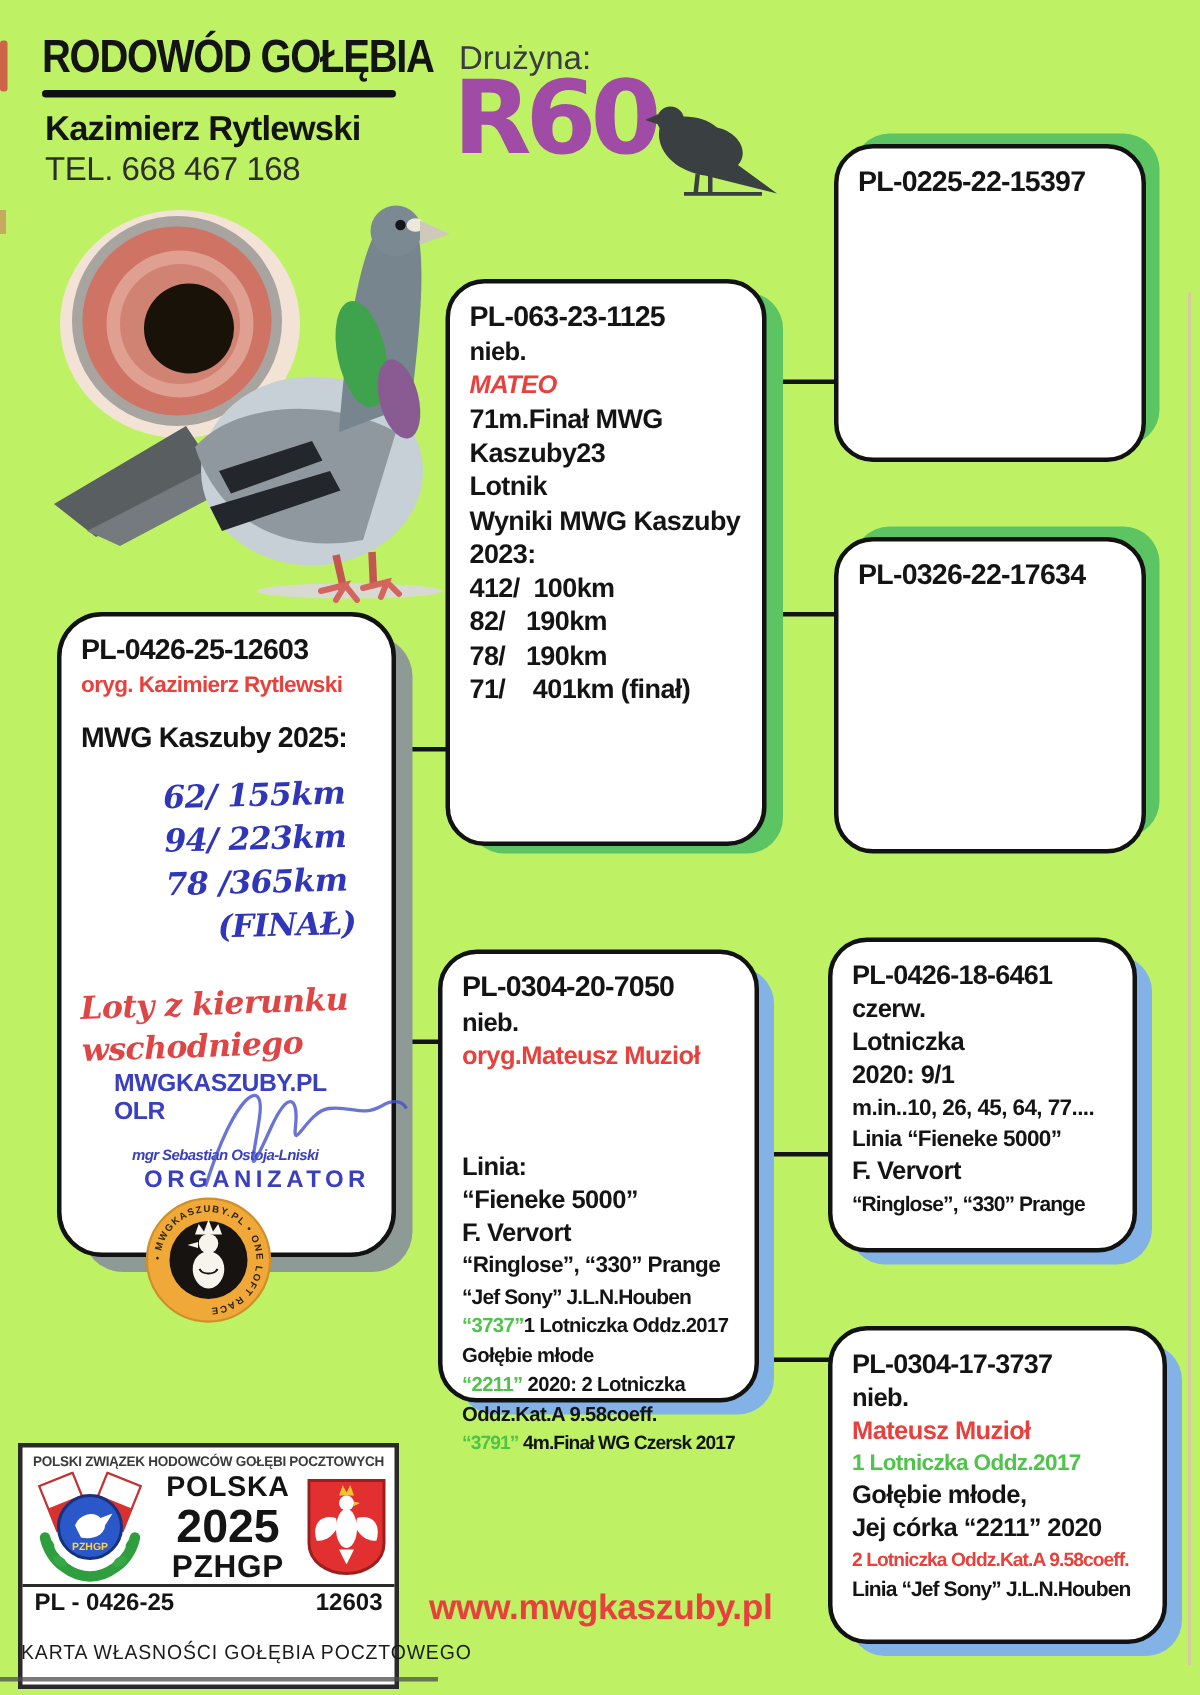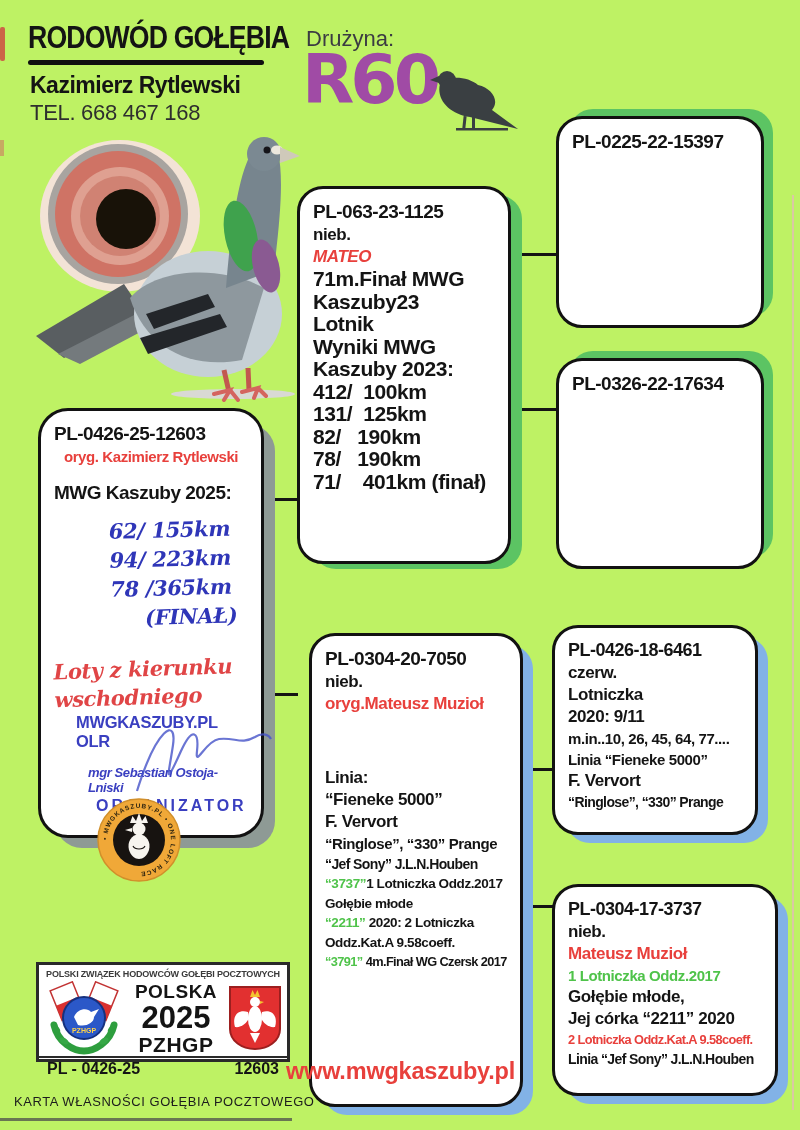--- a/index.html
+++ b/index.html
@@ -18,44 +18,44 @@
   .pbox{position:absolute;background:#fff;border:3px solid #121212;border-radius:26px;
         padding:11px 13px;box-sizing:border-box;letter-spacing:-.4px;font-weight:700;}
   .sh-gray {box-shadow:14px 13px 0 -3px #8e9a95;}
   .sh-green-dn{box-shadow:13px 7px 0 -2px #5cc463;}
   .sh-green-up{box-shadow:11px -9px 0 -2px #5cc463;}
   .sh-blue-dn {box-shadow:12px 10px 0 -2px #82b2e6;}
   .line{white-space:pre-wrap;}
   .id  {font-size:19px;line-height:24px;letter-spacing:-.5px;}
   .id2 {font-size:18px;line-height:23px;letter-spacing:-.5px;}
   .sub {font-size:17px;line-height:22px;}
-  .body{font-size:21px;line-height:22.5px;}
+  .body{font-size:18px;line-height:22.5px;}
   .b15 {font-size:15px;line-height:21px;}
   .b14 {font-size:14px;line-height:20px;letter-spacing:-.6px;}
   .small{font-size:13.5px;line-height:19.5px;letter-spacing:-.4px;}
   .tiny {font-size:12.8px;line-height:19px;letter-spacing:-.6px;}
   .italic{font-style:italic;}
   .gap{margin-top:52px;}
   .gap2{margin-top:14px;}
-  .c-red{color:#e8403c;text-align:center;}
+  .c-red{color:#e8403c;}
   .c-green{color:#4fc34a;}
   
   .hand{font-family:"DejaVu Serif",serif;font-style:italic;color:#2f36b8;font-size:21px;
         line-height:29px;font-weight:600;margin-left:56px;transform:rotate(-1.5deg);}
   .hand .indent{margin-left:34px;}
   .rednote{font-family:"DejaVu Serif",serif;font-style:italic;color:#e04546;font-size:21px;
            line-height:28px;font-weight:600;margin-top:24px;transform:rotate(-2deg);}
   .olr{color:#3a3fc0;font-size:16.5px;font-weight:800;margin:2px 0 0 22px;letter-spacing:-.3px;}
-  .orgname{color:#3a3fc0;font-size:13px;font-weight:700;font-style:italic;margin:14px 0 0 34px;}
+  .orgname{color:#3a3fc0;font-size:10px;font-weight:700;font-style:italic;margin:14px 0 0 34px;}
   .orgtitle{color:#3a3fc0;font-size:16px;font-weight:800;letter-spacing:3px;margin:2px 0 0 42px;}
   
   .hline{position:absolute;height:3px;background:#141414;}
   
-  .card{position:absolute;left:12px;top:962px;width:254px;height:100px;background:#fff;
-        border:3px solid #2a2a2a;box-sizing:border-box;margin-left:24px;}
+  .card{position:absolute;left:12px;top:962px;width:254px;height:164px;background:#fff;
+        border:3px solid #2a2a2a;box-sizing:border-box;}
   .card-title{font-size:9.3px;font-weight:700;color:#3a3a3a;text-align:center;
               padding:4px 2px 1px;letter-spacing:-.2px;white-space:nowrap;transform:scaleX(.97);}
   .card-mid{display:flex;align-items:center;justify-content:space-between;padding:0 5px;height:76px;}
   .card-center{text-align:center;line-height:1;flex:1;}
   .card-polska{font-size:19px;font-weight:600;letter-spacing:.5px;}
   .card-year{font-size:31px;font-weight:800;letter-spacing:0;margin:1px 0;}
   .card-org{font-size:21px;font-weight:600;letter-spacing:.5px;}
   .card-bottom{border-top:2.5px solid #2a2a2a;display:flex;justify-content:space-between;
                padding:2px 8px 0;font-size:16px;font-weight:800;}
   .card-caption{position:absolute;left:14px;top:1094px;font-size:13.5px;letter-spacing:.6px;
@@ -166,61 +166,60 @@
 
   <div class="pbox sh-green-dn" style="left:297px;top:186px;width:214px;height:378px;">
     <div>
         <div class="line id"><span>PL-063-23-1125</span></div>
         <div class="line sub"><span>nieb.</span></div>
         <div class="line sub italic"><span class="c-red">MATEO</span></div>
         <div class="line body"><span>71m.Finał MWG Kaszuby23</span></div>
         <div class="line body"><span>Lotnik</span></div>
         <div class="line body"><span>Wyniki MWG Kaszuby 2023:</span></div>
         <div class="line body"><span>412/  100km</span></div>
-        <div class="line body"><span>131/  125km</span></div>
         <div class="line body"><span>82/   190km</span></div>
         <div class="line body"><span>78/   190km</span></div>
         <div class="line body"><span>71/    401km (finał)</span></div>
       </div>
   </div>
 
-  <div class="pbox sh-blue-dn" style="left:309px;top:633px;width:214px;height:474px;">
+  <div class="pbox sh-blue-dn" style="left:292px;top:633px;width:214px;height:302px;">
     <div>
         <div class="line id"><span>PL-0304-20-7050</span></div>
         <div class="line sub"><span>nieb.</span></div>
         <div class="line sub"><span class="c-red">oryg.Mateusz Muzioł</span></div>
         <div class="line sub gap"><span>Linia:</span></div>
         <div class="line sub"><span>“Fieneke 5000”</span></div>
         <div class="line sub"><span>F. Vervort</span></div>
         <div class="line b15"><span>“Ringlose”, “330” Prange</span></div>
         <div class="line b14"><span>“Jef Sony” J.L.N.Houben</span></div>
         <div class="line small"><span class="c-green">“3737”</span><span>1 Lotniczka Oddz.2017</span></div>
         <div class="line small"><span>Gołębie młode</span></div>
         <div class="line small"><span class="c-green">“2211”</span><span> 2020: 2 Lotniczka</span></div>
         <div class="line small"><span>Oddz.Kat.A 9.58coeff.</span></div>
         <div class="line tiny"><span class="c-green">“3791”</span><span> 4m.Finał WG Czersk 2017</span></div>
       </div>
   </div>
 
-  <div class="pbox sh-green-up" style="left:556px;top:96px;width:208px;height:212px;margin-top:20px;">
+  <div class="pbox sh-green-up" style="left:556px;top:96px;width:208px;height:212px;">
     <div>
         <div class="line id"><span>PL-0225-22-15397</span></div>
       </div>
   </div>
   <div class="pbox sh-green-up" style="left:556px;top:358px;width:208px;height:211px;">
     <div>
         <div class="line id"><span>PL-0326-22-17634</span></div>
       </div>
   </div>
   <div class="pbox sh-blue-dn" style="left:552px;top:625px;width:206px;height:210px;">
     <div>
         <div class="line id2"><span>PL-0426-18-6461</span></div>
         <div class="line sub"><span>czerw.</span></div>
         <div class="line sub"><span>Lotniczka</span></div>
-        <div class="line sub"><span>2020: 9/11</span></div>
+        <div class="line sub"><span>2020: 9/1</span></div>
         <div class="line b15"><span>m.in..10, 26, 45, 64, 77....</span></div>
         <div class="line b15"><span>Linia “Fieneke 5000”</span></div>
         <div class="line sub"><span>F. Vervort</span></div>
         <div class="line b14"><span>“Ringlose”, “330” Prange</span></div>
       </div>
   </div>
   <div class="pbox sh-blue-dn" style="left:552px;top:884px;width:226px;height:212px;">
     <div>
         <div class="line id2"><span>PL-0304-17-3737</span></div>
         <div class="line sub"><span>nieb.</span></div>

